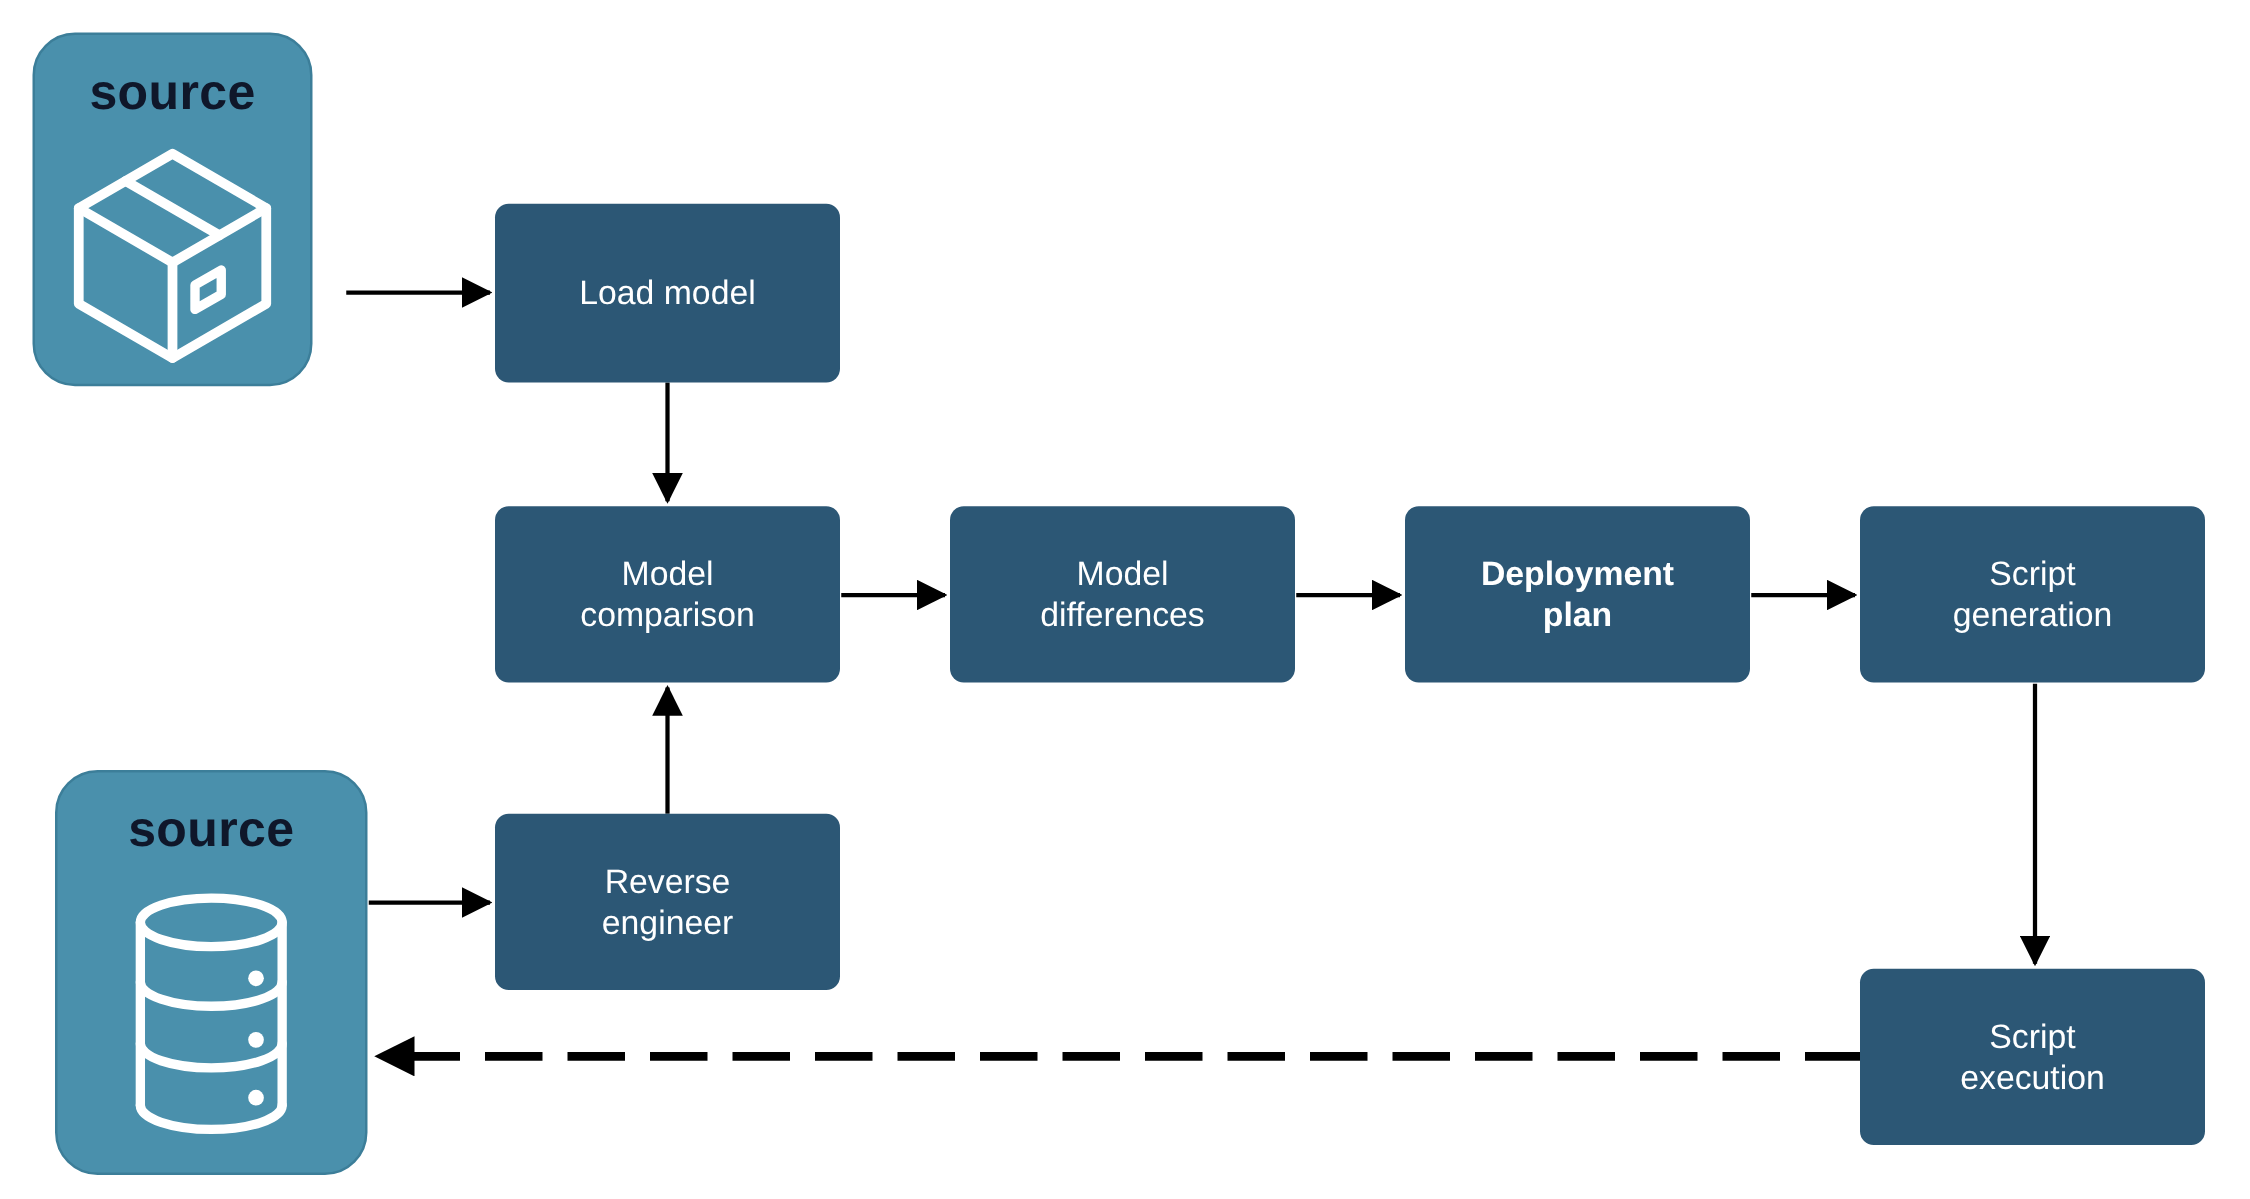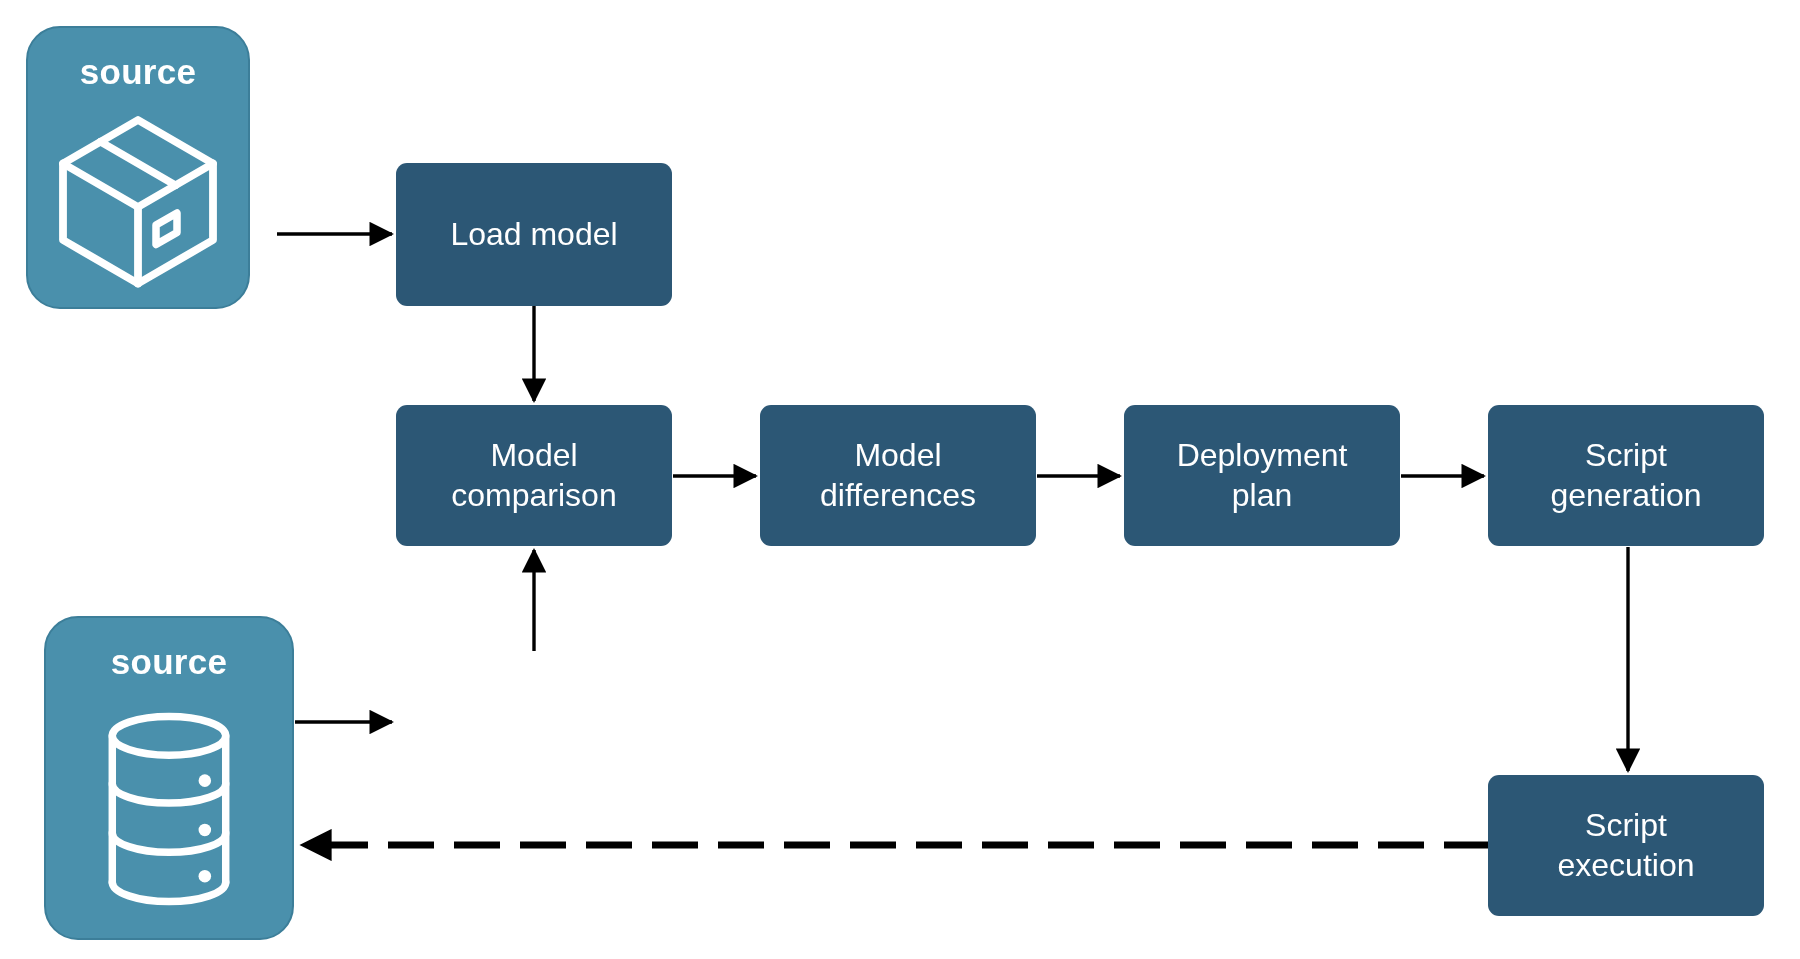--- a/index.html
+++ b/index.html
@@ -23,23 +23,23 @@
     position: absolute;
     background: #4A90AC;
     border: 2px solid #3c7e99;
     border-radius: 34px;
     box-sizing: border-box;
     display: flex;
     flex-direction: column;
     align-items: center;
   }
   .endpoint-label {
-    color: #ffffff;
+    color: #0f172a;
     font-weight: bold;
-    font-size: 35px;
+    font-size: 40px;
     letter-spacing: 0.3px;
     line-height: 1;
     margin-top: 26px;
     user-select: none;
   }
   .endpoint-icon {
     flex: 1;
     display: flex;
     align-items: center;
     justify-content: center;
@@ -49,21 +49,21 @@
   .node {
     position: absolute;
     background: #2C5775;
     border-radius: 11px;
     box-sizing: border-box;
     display: flex;
     align-items: center;
     justify-content: center;
     text-align: center;
     color: #ffffff;
-    font-size: 32px;
+    font-size: 27px;
     line-height: 1.22;
     padding: 16px 8px;
     user-select: none;
   }
   .node-label { display: block; white-space: pre-line; }
   
   #edges {
     position: absolute;
     left: 0; top: 0;
     width: 1800px;
@@ -156,29 +156,33 @@
   <div class="node" style="left:396px; top:405px; width:276px; height:141px;">
     <span class="node-label">Model
 comparison</span>
   </div>
 
   <div class="node" style="left:760px; top:405px; width:276px; height:141px;">
     <span class="node-label">Model
 differences</span>
   </div>
 
-  <div class="node" style="left:1124px; top:405px; width:276px; height:141px;">
+  <div class="node" style="left:1124px; top:405px; width:276px; height:141px;font-weight:bold;">
     <span class="node-label">Deployment
 plan</span>
   </div>
 
   <div class="node" style="left:1488px; top:405px; width:276px; height:141px;">
     <span class="node-label">Script
 generation</span>
   </div>
 
+  <div class="node" style="left:396px; top:651px; width:276px; height:141px;">
+    <span class="node-label">Reverse
+engineer</span>
+  </div>
 
   <div class="node" style="left:1488px; top:775px; width:276px; height:141px;">
     <span class="node-label">Script
 execution</span>
   </div>
 
 </div>
 
 </body></html>

